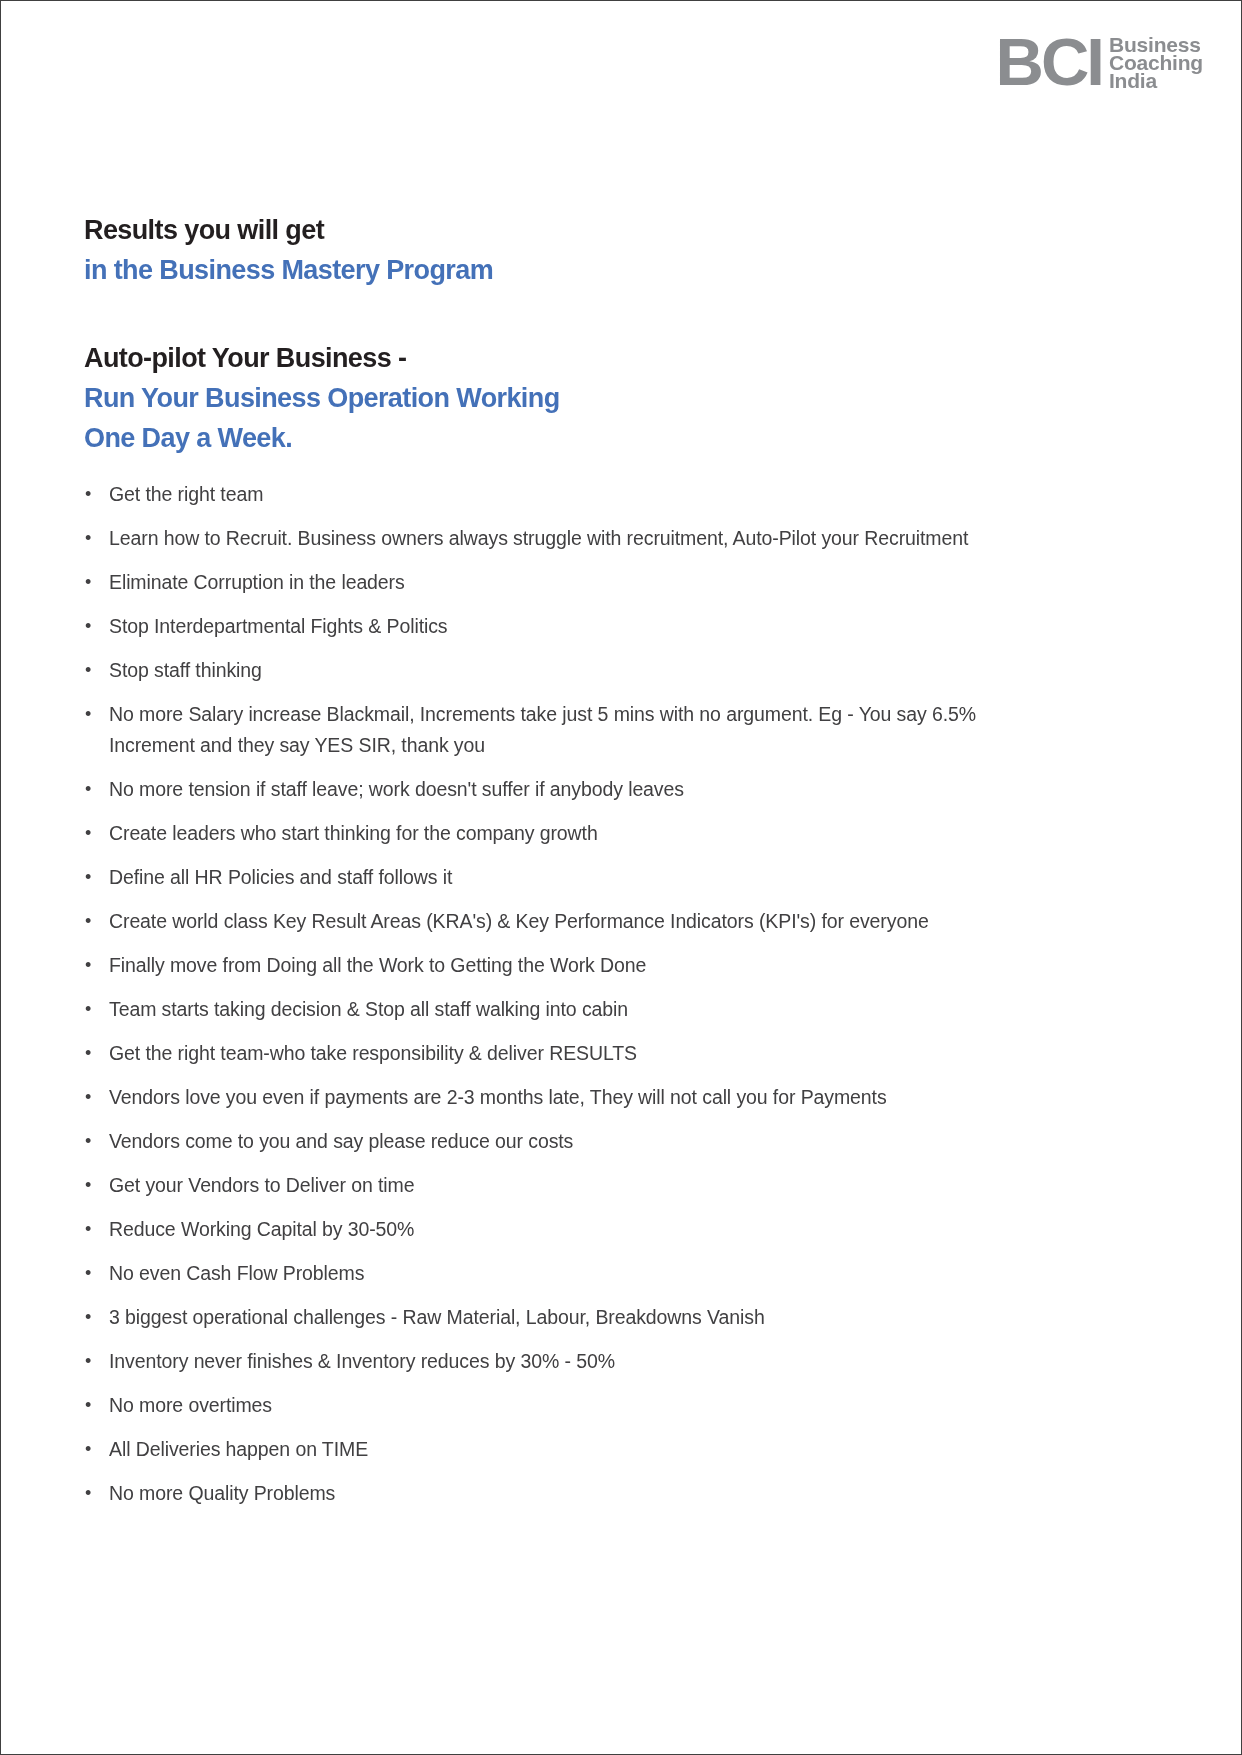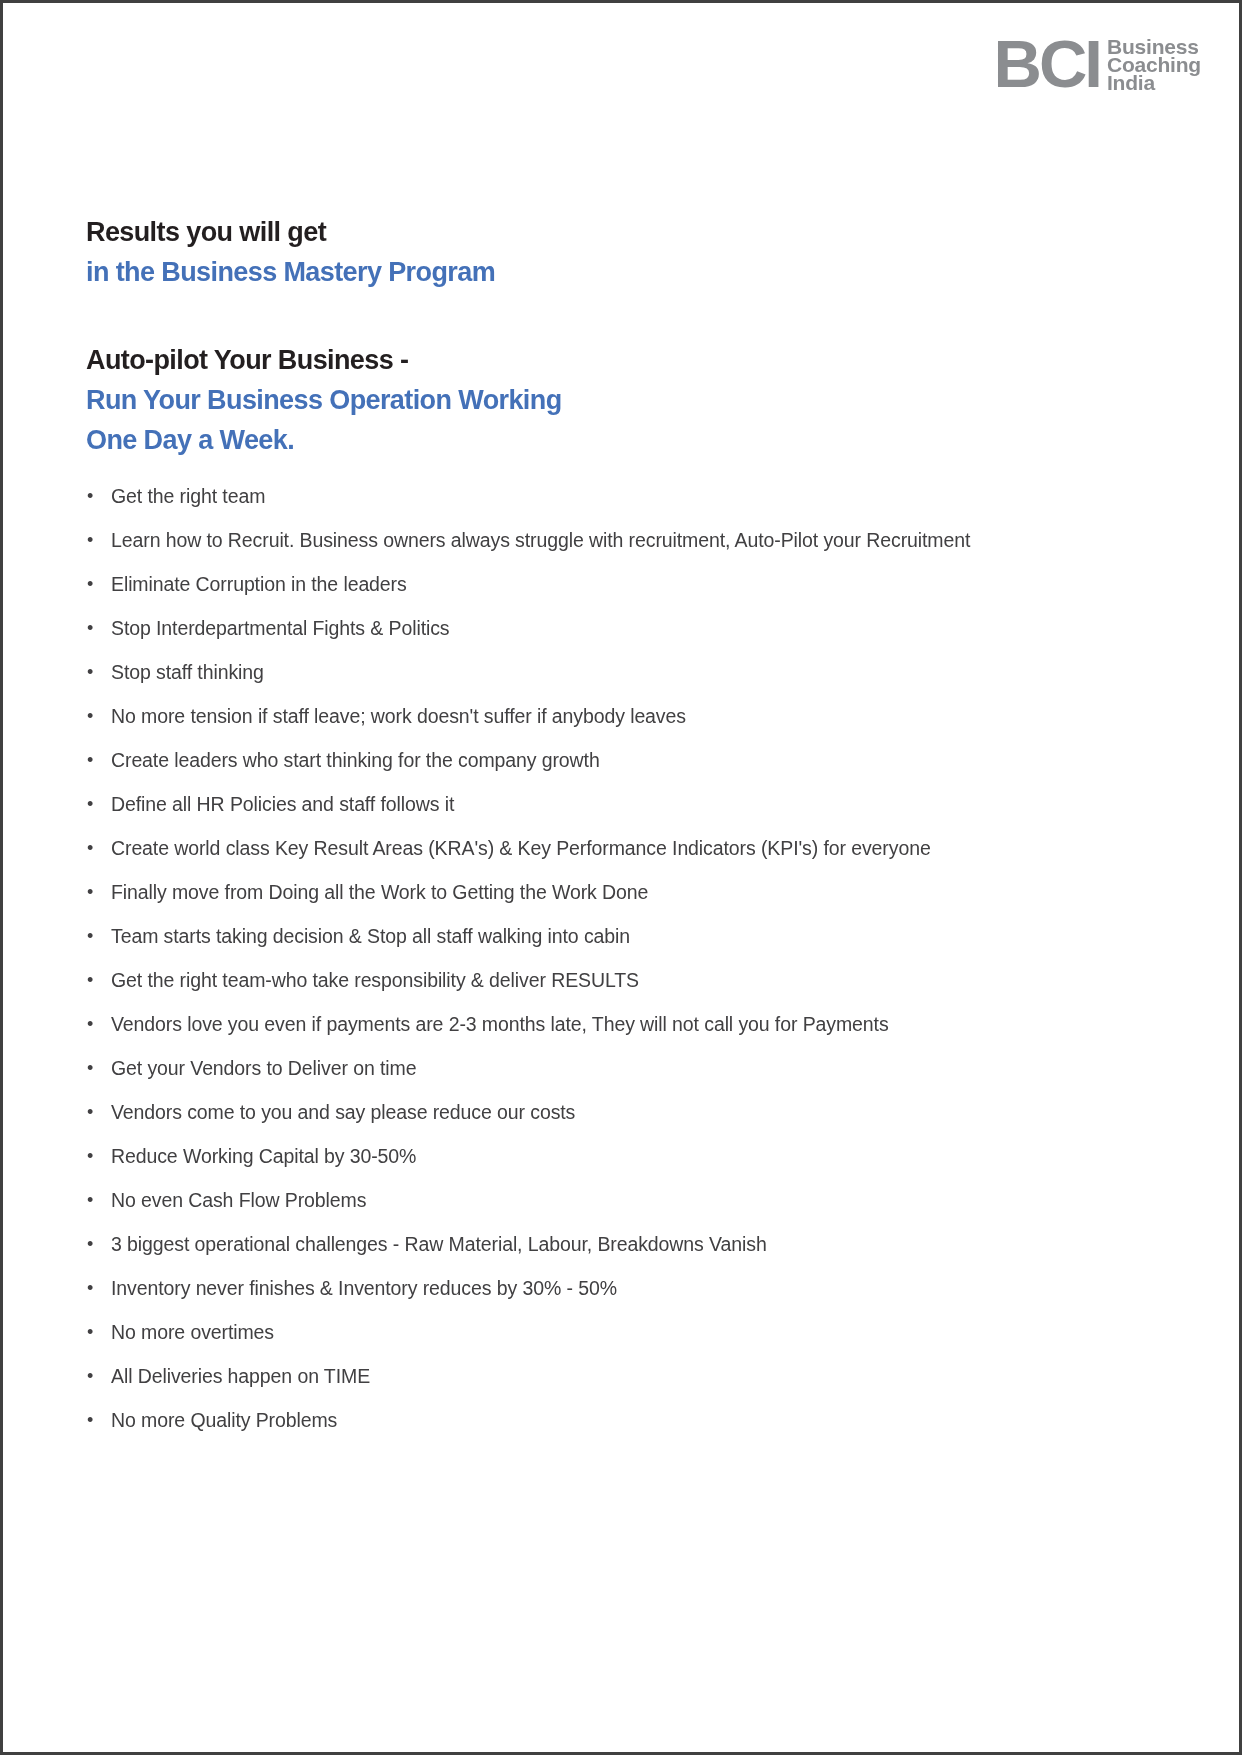--- a/index.html
+++ b/index.html
@@ -1,21 +1,21 @@
 <!DOCTYPE html>
 <html><head>
 <meta charset="utf-8">
 <style>
   html,body{margin:0;padding:0;background:#e9e9e9;}
   .page{
     position:relative;
     width:1242px;height:1755px;
     box-sizing:border-box;
     background:#ffffff;
-    border:3px solid #404040;
+    border:1px solid #404040;
     font-family:"Liberation Sans","DejaVu Sans",sans-serif;
     overflow:hidden;
   }
   
   .logo{
     position:absolute;top:33px;right:38px;
     display:flex;align-items:flex-start;
     color:#8b8d90;
   }
   .logo .abbr{
@@ -82,30 +82,31 @@
       <span class="blue">Run Your Business Operation Working</span>
       <span class="blue">One Day a Week.</span>
     </h2>
 
     <ul class="results">
         <li>Get the right team</li>
         <li>Learn how to Recruit. Business owners always struggle with recruitment, Auto-Pilot your Recruitment</li>
         <li>Eliminate Corruption in the leaders</li>
         <li>Stop Interdepartmental Fights &amp; Politics</li>
         <li>Stop staff thinking</li>
+        <li>No more Salary increase Blackmail, Increments take just 5 mins with no argument. Eg - You say 6.5% Increment and they say YES SIR, thank you</li>
         <li>No more tension if staff leave; work doesn't suffer if anybody leaves</li>
         <li>Create leaders who start thinking for the company growth</li>
         <li>Define all HR Policies and staff follows it</li>
         <li>Create world class Key Result Areas (KRA's) &amp; Key Performance Indicators (KPI's) for everyone</li>
         <li>Finally move from Doing all the Work to Getting the Work Done</li>
         <li>Team starts taking decision &amp; Stop all staff walking into cabin</li>
         <li>Get the right team-who take responsibility &amp; deliver RESULTS</li>
         <li>Vendors love you even if payments are 2-3 months late, They will not call you for Payments</li>
+        <li>Vendors come to you and say please reduce our costs</li>
         <li>Get your Vendors to Deliver on time</li>
-        <li>Vendors come to you and say please reduce our costs</li>
         <li>Reduce Working Capital by 30-50%</li>
         <li>No even Cash Flow Problems</li>
         <li>3 biggest operational challenges - Raw Material, Labour, Breakdowns Vanish</li>
         <li>Inventory never finishes &amp; Inventory reduces by 30% - 50%</li>
         <li>No more overtimes</li>
         <li>All Deliveries happen on TIME</li>
         <li>No more Quality Problems</li>
       </ul>
 
   </div>

